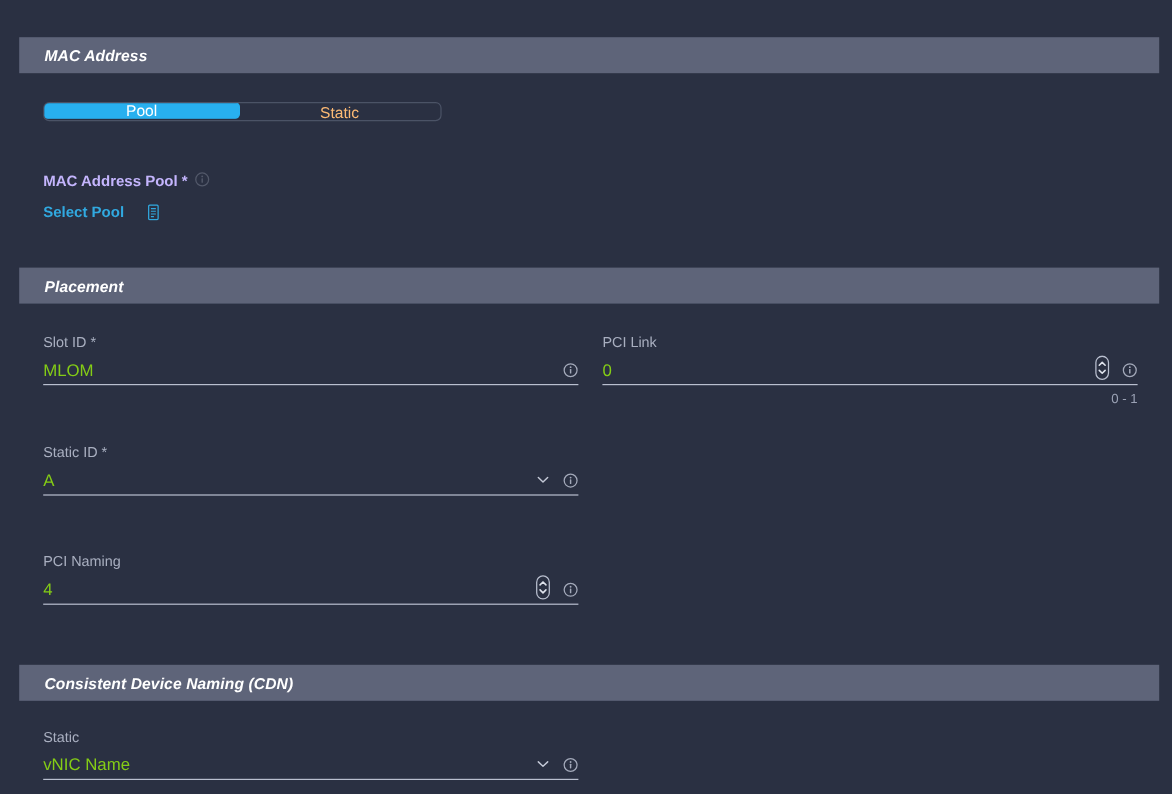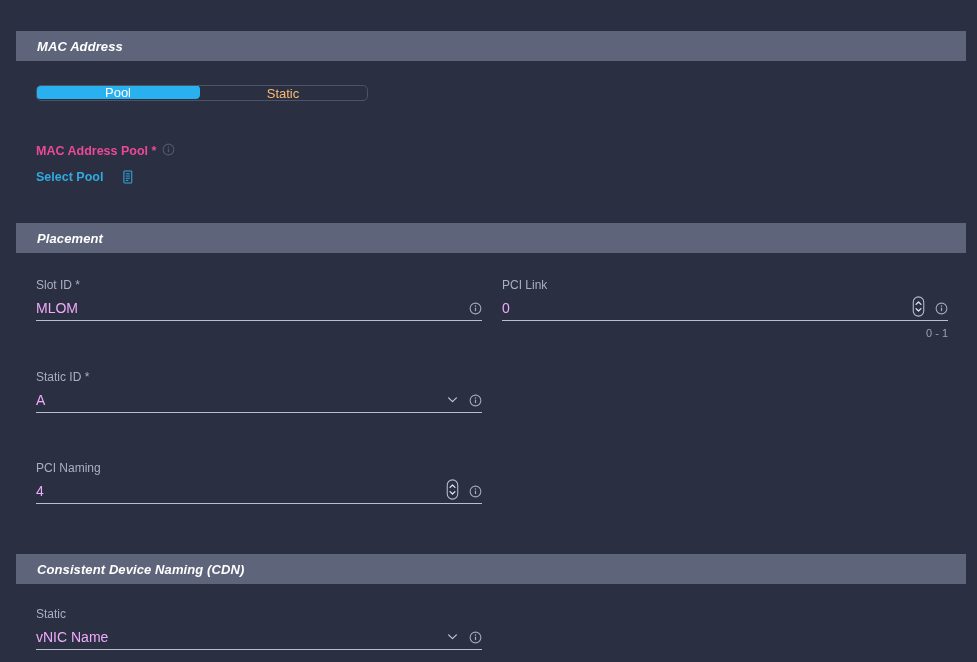--- a/index.html
+++ b/index.html
@@ -71,21 +71,21 @@
   .seg-inactive {
     background: transparent;
     color: #fdba74;
   }
 
   
   .bold-label {
     position: absolute;
     font-size: 12.5px;
     font-weight: 700;
-    color: #ec4899;
+    color: #c4b5fd;
     white-space: nowrap;
     display: flex;
     align-items: center;
     gap: 6px;
   }
   .link-select {
     position: absolute;
     font-size: 12.5px;
     font-weight: 700;
     color: #31a9e0;
@@ -111,21 +111,21 @@
     position: relative;
     display: flex;
     align-items: flex-end;
     border-bottom: 1px solid #b9bfcf;
     padding-bottom: 3px;
     height: 24px;
   }
   .field-value {
     flex: 1;
     font-size: 14px;
-    color: #f0abfc;
+    color: #84cc16;
     background: transparent;
     border: none;
     outline: none;
     font-family: "Liberation Sans", sans-serif;
     padding: 0;
     line-height: 18px;
   }
   .field-hint {
     font-size: 11px;
     color: #9aa1b4;

